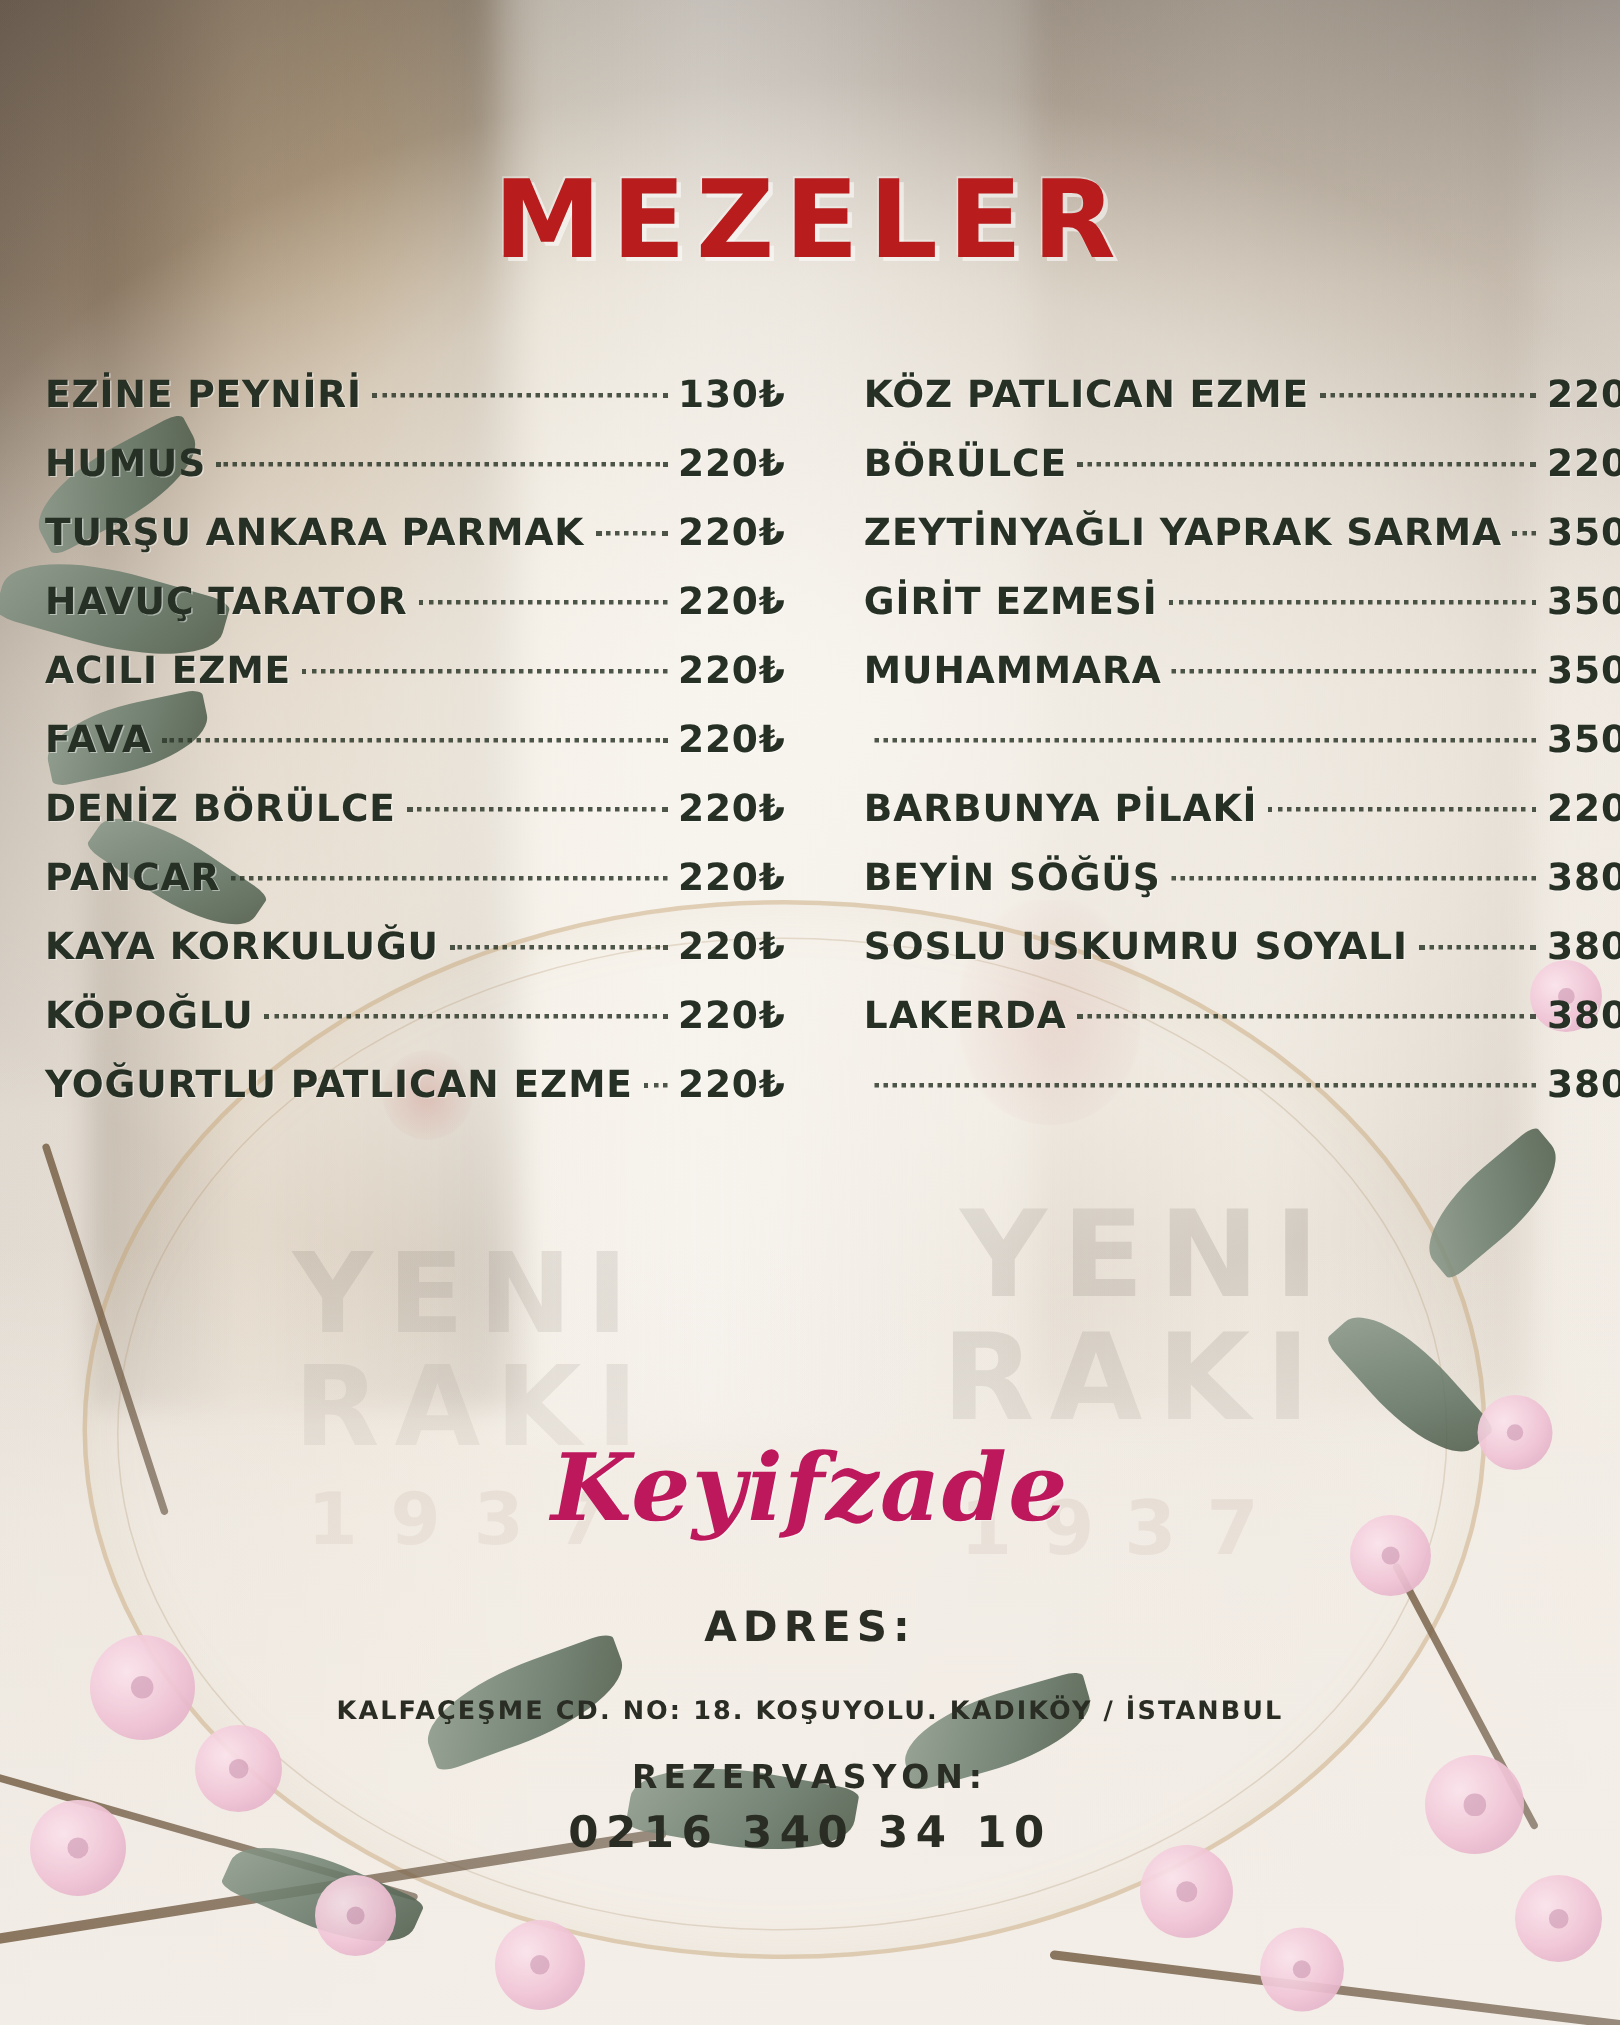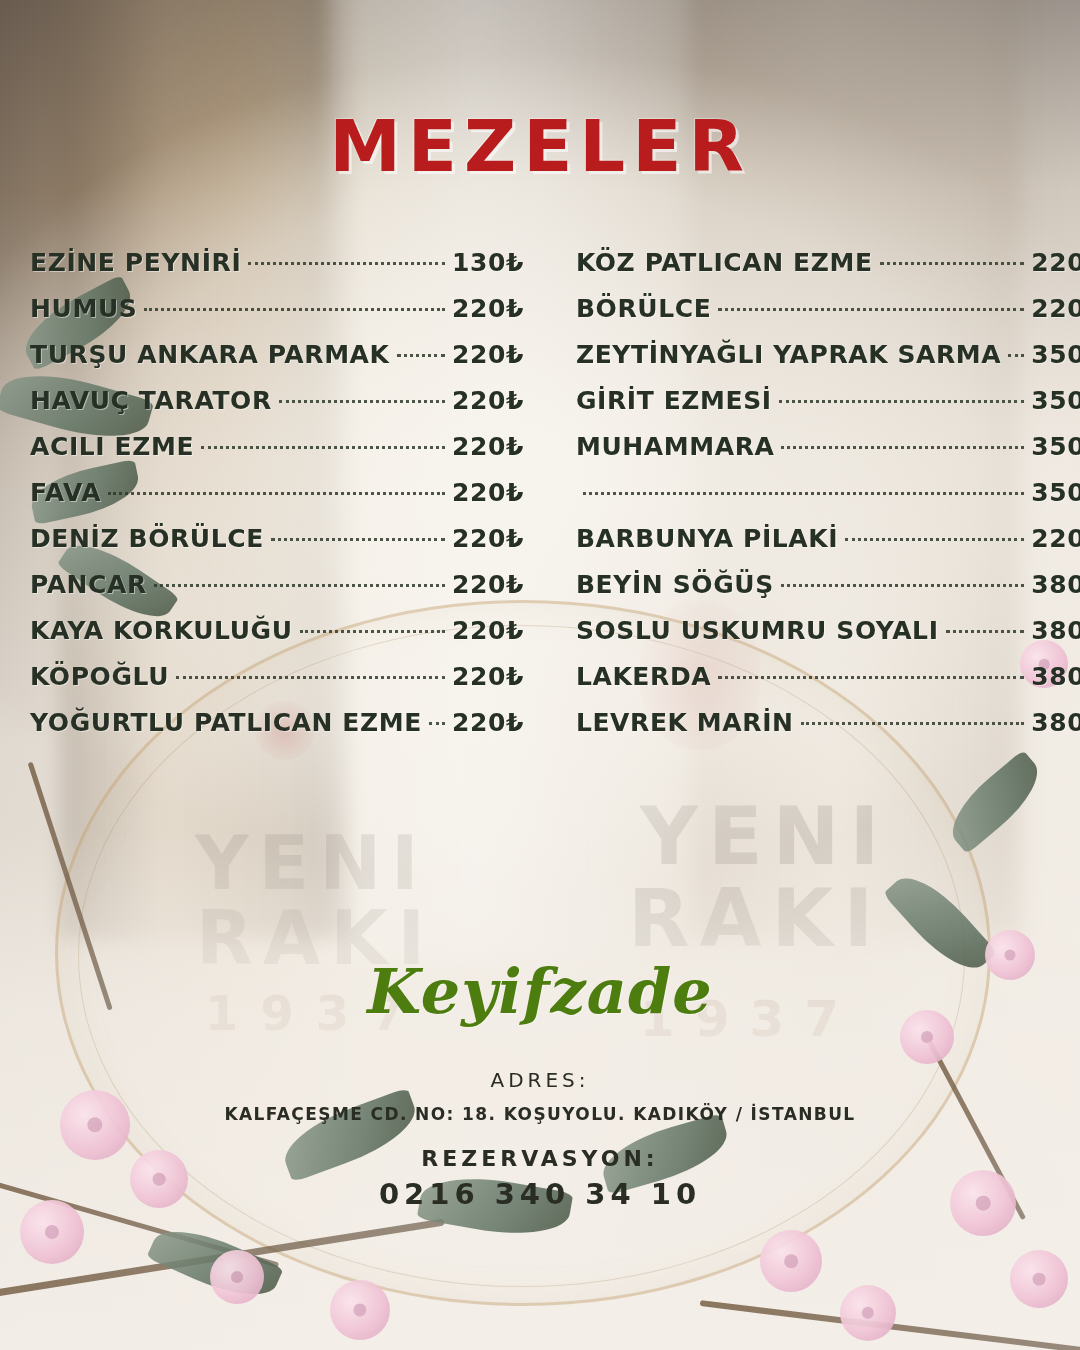--- a/index.html
+++ b/index.html
@@ -205,42 +205,42 @@
   
   .brand {
     position: absolute;
     left: 0; right: 0;
     top: 955px;
     text-align: center;
     font-family: "DejaVu Serif", serif;
     font-style: italic;
     font-weight: 700;
     font-size: 62px;
-    color: #4d7c0f;
+    color: #be185d;
     letter-spacing: 1px;
     text-shadow: 1px 1px 0 rgba(255,255,255,0.4);
   }
   .footer {
     position: absolute;
     left: 0; right: 0;
     top: 1068px;
     text-align: center;
     font-family: "DejaVu Sans", sans-serif;
     color: #2a2d24;
   }
   .f-label {
-    font-weight: 400;
-    font-size: 20px;
+    font-weight: 700;
+    font-size: 28px;
     letter-spacing: 4px;
   }
   .f-address {
     font-weight: 700;
     font-size: 17px;
     letter-spacing: 1.4px;
-    margin-top: 12px;
+    margin-top: 30px;
   }
   .f-res {
     font-weight: 700;
     font-size: 22px;
     letter-spacing: 4px;
     margin-top: 22px;
   }
   .f-phone {
     font-weight: 700;
     font-size: 29px;
@@ -408,21 +408,20 @@
           <span class="name">SOSLU USKUMRU SOYALI</span>
           <span class="dots"></span>
           <span class="price">380₺</span>
         </div>
         <div class="row">
           <span class="name">LAKERDA</span>
           <span class="dots"></span>
           <span class="price">380₺</span>
         </div>
         <div class="row">
-          <span class="name">LEVREK MARİN</span>
           <span class="dots"></span>
           <span class="price">380₺</span>
         </div>
       </div>
   </div>
 
   <div class="brand">Keyifzade</div>
 
   <div class="footer">
     <div class="f-label">ADRES:</div>

